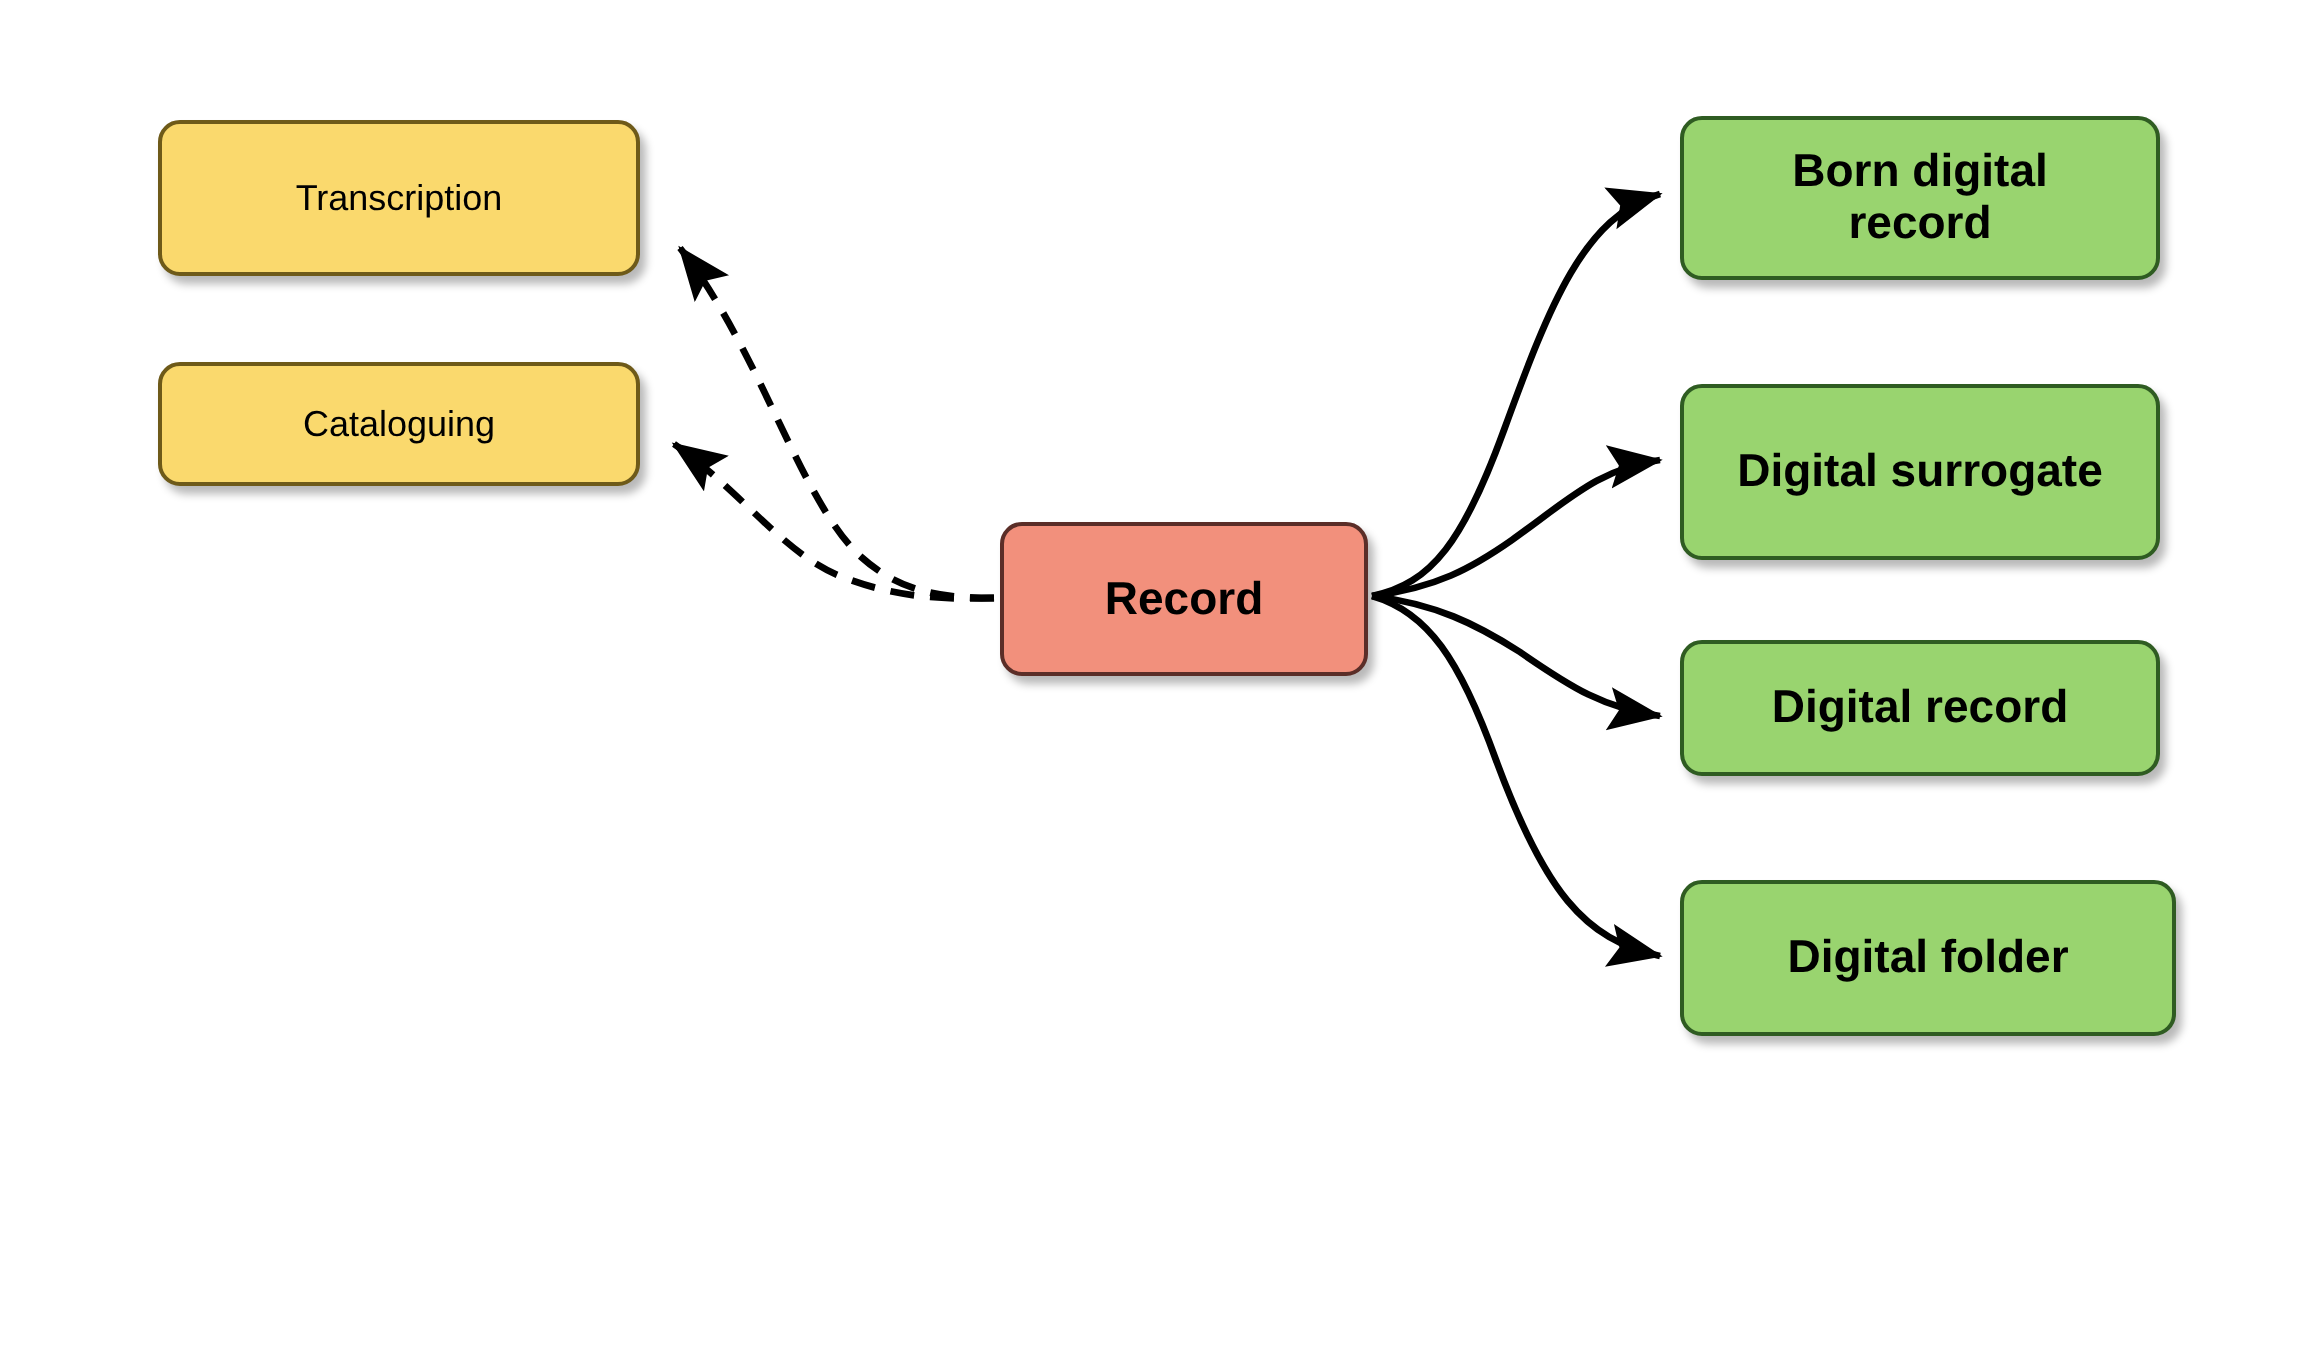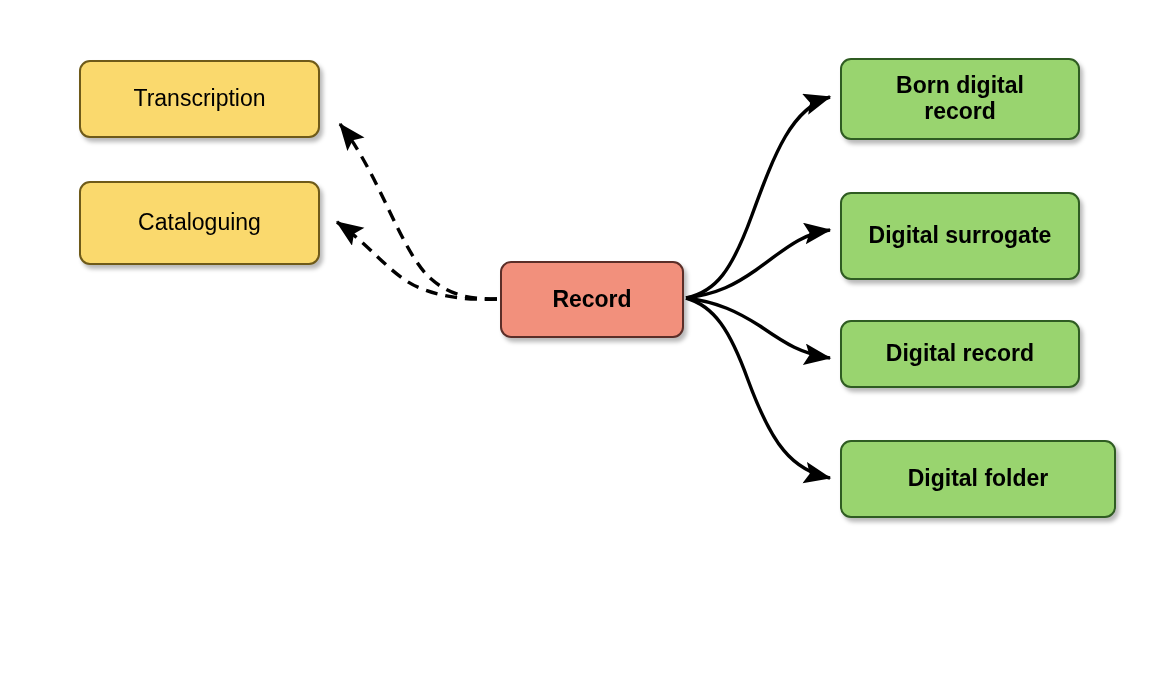--- a/index.html
+++ b/index.html
@@ -41,21 +41,21 @@
     -webkit-font-smoothing: antialiased;
   }
   .node-label {
     display: block;
     white-space: pre-line;
     padding: 0 8px;
   }
   .node.yellow {
     background: #fad96d;
     border-color: #6e5a19;
-    font-size: 23px;
+    font-size: 18px;
     font-weight: 400;
   }
   .node.salmon {
     background: #f2907c;
     border-color: #5b2e28;
     font-size: 23px;
     font-weight: bold;
   }
   .node.green {
     background: #99d46f;
@@ -86,38 +86,38 @@
 
     <path d="M 686,298 C 718,302 738,312 760,326 C 786,344 802,354 830,358" fill="none" stroke="#000000" stroke-width="3.4" marker-end="url(#arrowhead)"></path>
 
     <path d="M 686,298 C 714,306 730,330 748,380 C 772,445 792,470 830,478" fill="none" stroke="#000000" stroke-width="3.4" marker-end="url(#arrowhead)"></path>
   </svg>
 
   <div class="node yellow" style="left:79px; top:60px; width:241px; height:78px;">
     <span class="node-label">Transcription</span>
   </div>
 
-  <div class="node yellow" style="left:79px; top:181px; width:241px; height:84px;">
+  <div class="node yellow" style="left:79px; top:181px; width:241px; height:62px;">
     <span class="node-label">Cataloguing</span>
   </div>
 
   <div class="node salmon" style="left:500px; top:261px; width:184px; height:77px;">
     <span class="node-label">Record</span>
   </div>
 
   <div class="node green" style="left:840px; top:58px; width:240px; height:82px;">
     <span class="node-label">Born digital
 record</span>
   </div>
 
   <div class="node green" style="left:840px; top:192px; width:240px; height:88px;">
     <span class="node-label">Digital surrogate</span>
   </div>
 
   <div class="node green" style="left:840px; top:320px; width:240px; height:68px;">
     <span class="node-label">Digital record</span>
   </div>
 
-  <div class="node green" style="left:840px; top:440px; width:276px; height:78px;">
+  <div class="node green" style="left:840px; top:440px; width:248px; height:78px;">
     <span class="node-label">Digital folder</span>
   </div>
 
 </div>
 
 </body></html>

